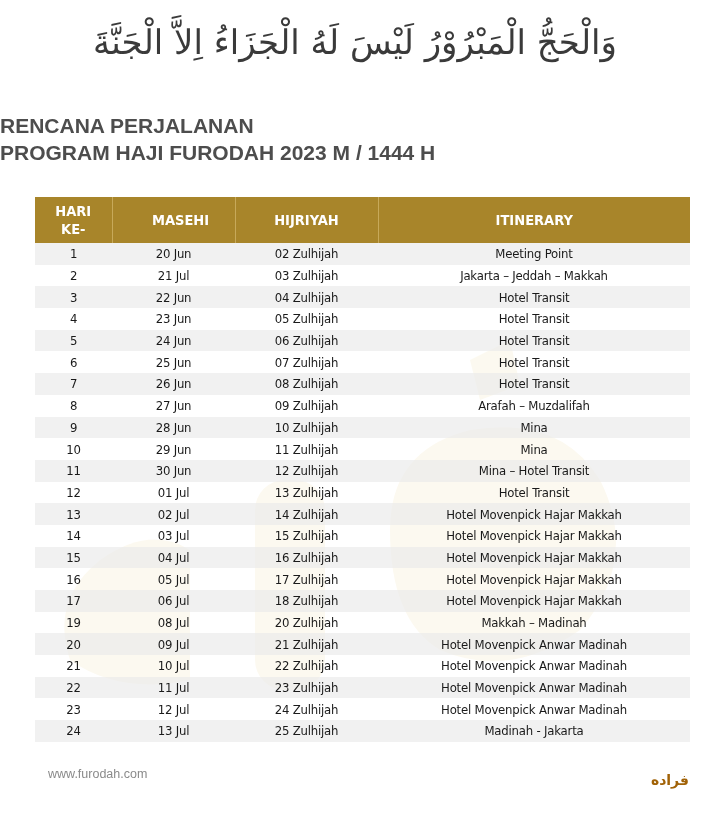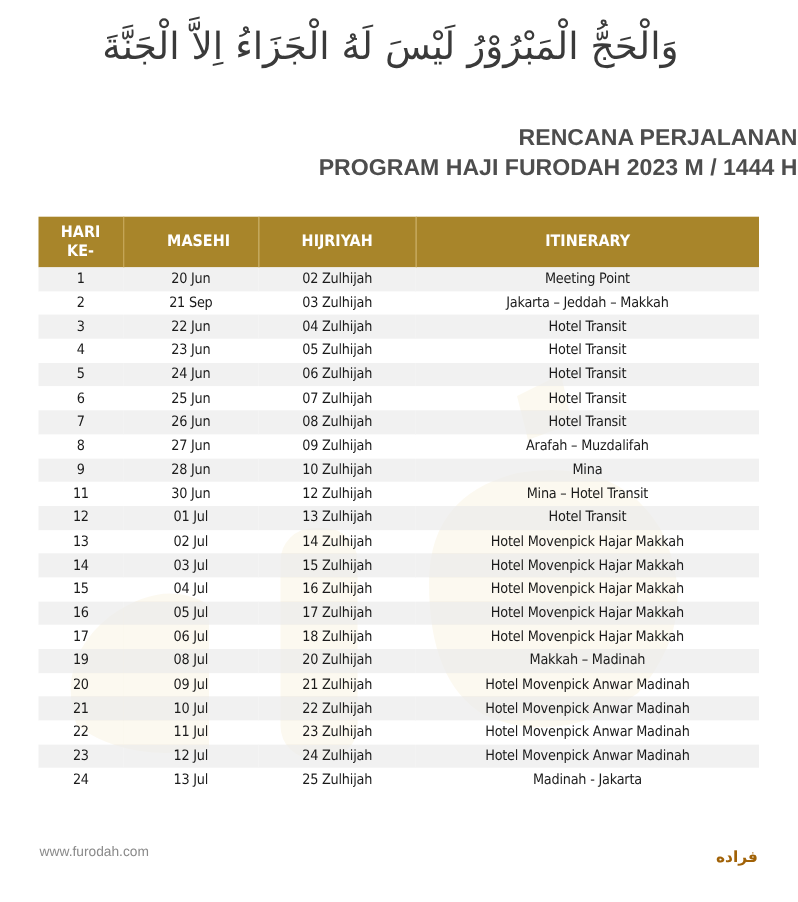--- a/index.html
+++ b/index.html
@@ -11,21 +11,21 @@
     pointer-events: none; z-index: 0;
   }
 
   .arabic-title {
     position: absolute; top: 22px; left: 0; width: 710px; text-align: center;
     font-family: "DejaVu Serif", serif; font-size: 34px; color: #3a3a3a;
     direction: rtl; letter-spacing: 1px;
   }
 
   .title {
-    position: absolute; top: 112px; left: 0; width: 725px; text-align: right;
+    position: absolute; top: 112px; left: 0; width: 725px; text-align: left;
     font-family: "Liberation Sans", sans-serif; font-weight: bold; color: #4d4d4d;
     font-size: 21px; line-height: 27px;
   }
 
   table.itin {
     position: absolute; top: 197px; left: 35px; width: 655px;
     border-collapse: collapse; z-index: 1;
     font-family: "DejaVu Sans Condensed", "DejaVu Sans", sans-serif;
   }
   table.itin th {
@@ -40,21 +40,21 @@
   }
   table.itin tbody tr:nth-child(odd) td { background: rgba(238,238,238,0.85); }
   table.itin tbody tr:nth-child(even) td { background: rgba(255,255,255,0.55); }
 
   .col-day { width: 77px; }
   .col-masehi { width: 123px; padding-left: 14px; }
   .col-hijri { width: 143px; }
   .col-itin { width: 312px; }
 
   .footer-url {
-    position: absolute; left: 36px; top: 767px;
+    position: absolute; left: 48px; top: 767px;
     font-family: "Liberation Sans", sans-serif; font-size: 12.5px; color: #8a8a8a;
   }
   .footer-logo {
     position: absolute; right: 36px; top: 772px;
     font-family: "DejaVu Sans", sans-serif; font-weight: bold; font-size: 14px;
     color: #a16207; direction: rtl;
   }
 </style>
 </head>
 <body>
@@ -89,21 +89,21 @@
   </thead>
   <tbody id="itin-body">
       <tr>
         <td>1</td>
         <td>20 Jun</td>
         <td>02 Zulhijah</td>
         <td>Meeting Point</td>
       </tr>
       <tr>
         <td>2</td>
-        <td>21 Sep</td>
+        <td>21 Jul</td>
         <td>03 Zulhijah</td>
         <td>Jakarta – Jeddah – Makkah</td>
       </tr>
       <tr>
         <td>3</td>
         <td>22 Jun</td>
         <td>04 Zulhijah</td>
         <td>Hotel Transit</td>
       </tr>
       <tr>
@@ -136,20 +136,26 @@
         <td>09 Zulhijah</td>
         <td>Arafah – Muzdalifah</td>
       </tr>
       <tr>
         <td>9</td>
         <td>28 Jun</td>
         <td>10 Zulhijah</td>
         <td>Mina</td>
       </tr>
       <tr>
+        <td>10</td>
+        <td>29 Jun</td>
+        <td>11 Zulhijah</td>
+        <td>Mina</td>
+      </tr>
+      <tr>
         <td>11</td>
         <td>30 Jun</td>
         <td>12 Zulhijah</td>
         <td>Mina – Hotel Transit</td>
       </tr>
       <tr>
         <td>12</td>
         <td>01 Jul</td>
         <td>13 Zulhijah</td>
         <td>Hotel Transit</td>

